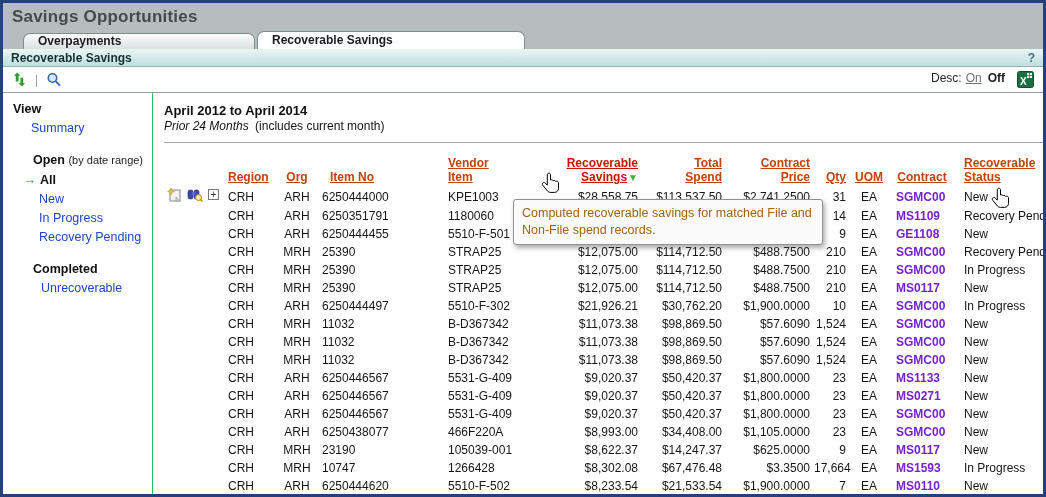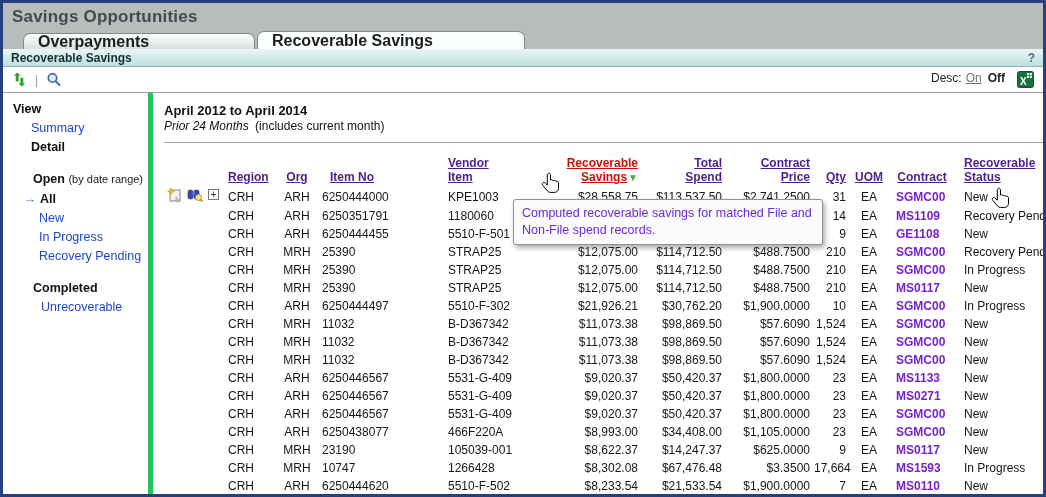--- a/index.html
+++ b/index.html
@@ -3,57 +3,57 @@
 <meta charset="utf-8">
 <style>
   html,body{margin:0;padding:0;background:#fff;}
   .window{position:relative;width:1046px;height:497px;box-sizing:border-box;
     border:3px solid #24417c;background:#fff;overflow:hidden;
     font-family:"Liberation Sans",sans-serif;}
   
   .titlebar{height:28px;background:#b7bcbd;display:flex;align-items:center;padding-left:9px;}
   .title{font-size:17px;font-weight:bold;color:#45494b;letter-spacing:.2px;}
   .tabrow{height:18px;background:#b7bcbd;position:relative;}
-  .tab{position:absolute;bottom:0;font-size:16px;font-weight:bold;color:#1c1c1c;
+  .tab{position:absolute;bottom:0;font-size:12px;font-weight:bold;color:#1c1c1c;
     border:1px solid #7f8c8c;border-bottom:none;border-radius:7px 7px 0 0;
     box-sizing:border-box;padding-left:14px;cursor:default;}
   .tab.inactive{left:20px;width:232px;height:16px;line-height:15px;background:linear-gradient(#fdfdfd,#d9e0e0);}
   .tab.active{left:254px;width:268px;height:18px;line-height:17px;background:#fcffff;}
   
   .sectionbar{height:17px;background:linear-gradient(#e9f6f5,#bfdfde);border-bottom:1px solid #8fb3b3;
     display:flex;align-items:center;padding:0 8px;}
   .sectionbar .s-title{font-size:12px;font-weight:bold;color:#10302f;}
   .sectionbar .help{margin-left:auto;font-size:12px;font-weight:bold;color:#4a6a8a;cursor:pointer;}
   
   .toolbar{height:25px;display:flex;align-items:center;padding:0 9px;background:#fff;border-bottom:1px solid #9aa0a0;}
   .tb-icon{display:inline-flex;align-items:center;margin-right:8px;cursor:pointer;}
   .tb-sep{color:#999;font-size:12px;margin:0 8px 0 0;}
   .tb-right{margin-left:auto;display:flex;font-size:12px;color:#222;}
   .tb-right a{color:#737373;text-decoration:underline;margin:0 4px;cursor:pointer;}
   .tb-right .off{font-weight:bold;margin-left:2px;}
   .tb-right .tb-icon{margin:0 0 0 12px;}
   
   .content{display:flex;height:401px;}
-  .sidebar{width:150px;box-sizing:border-box;border-right:5px solid #22c55e;padding-top:7px;
+  .sidebar{width:150px;box-sizing:border-box;border-right:1px solid #22c55e;padding-top:7px;
     font-size:12.5px;color:#111;flex:none;}
   .sb{line-height:19px;white-space:nowrap;}
   .sb-bold{font-weight:bold;}
   .sb a{color:#1e47c8;text-decoration:none;cursor:pointer;}
   .sb-hint{font-weight:normal;font-size:11px;color:#222;}
   .sb-arrow{color:#2e9e2e;font-weight:bold;font-size:13px;margin-right:4px;}
   .gap{margin-top:13px;}
   .main{flex:1;padding:10px 0 0 11px;position:relative;}
   .period-title{font-size:13px;font-weight:bold;color:#111;height:16px;}
   .period-sub{font-size:12px;color:#111;height:15px;}
   .period-sub i{margin-right:3px;}
   .rule{border:none;border-top:1px solid #a5a5a5;margin:8px 10px 0 0;}
   
   table{border-collapse:collapse;table-layout:fixed;width:884px;margin-top:5px;}
   th{height:36px;vertical-align:bottom;font-size:12px;font-weight:bold;padding:0 4px 3px 0;white-space:nowrap;cursor:pointer;}
-  .hdr-line{color:#4c1d95;text-decoration:underline;}
+  .hdr-line{color:#c2410c;text-decoration:underline;}
   th.c-savings .hdr-line{color:#cc1100;}
   .sort-arrow{color:#44b044;font-size:10px;margin-left:1px;}
   td{font-size:12px;height:18px;line-height:18px;padding:0 4px 0 0;white-space:nowrap;color:#151515;overflow:hidden;}
   .c-icons{width:56px;} td.c-icons{padding-left:3px;}
   .c-region{width:44px;text-align:left;} td.c-region,th.c-region{padding-left:4px;}
   .c-org{width:42px;text-align:center;}
   .c-item{width:96px;text-align:left;} th.c-item{padding-left:8px;}
   .c-vendor{width:82px;text-align:left;padding-left:18px;}
   .c-savings{width:104px;text-align:right;}
   .c-total{width:80px;text-align:right;}
@@ -62,21 +62,21 @@
   .c-uom{width:34px;text-align:center;}
   .c-contract{width:64px;text-align:left;} td.c-contract{color:#7722cc;font-weight:bold;padding-left:6px;cursor:pointer;}
   th.c-contract{text-align:center;}
   .c-status{width:92px;text-align:left;} td.c-status,th.c-status{padding-left:6px;}
   .row-icons{display:inline-flex;align-items:center;gap:5px;}
   .plusbox{display:inline-block;width:11px;height:11px;line-height:10px;border:1px solid #777;background:#fff;
     font-size:10px;text-align:center;color:#333;box-sizing:border-box;cursor:pointer;}
   
   .tooltip{position:absolute;left:510px;top:196px;width:292px;background:#fbfbfb;border:1px solid #919191;
     border-radius:3px;box-shadow:2px 3px 5px rgba(70,70,70,.45);padding:5px 8px;
-    font-size:12.5px;line-height:17px;color:#6d28d9;z-index:5;}
+    font-size:12.5px;line-height:17px;color:#a16207;z-index:5;}
   .hand{position:absolute;z-index:6;pointer-events:none;}
   #hand1{left:538px;top:169px;}
   #hand2{left:988px;top:184px;}
 </style>
 </head>
 <body>
 
 <div class="window">
 
   <div class="titlebar">
@@ -121,21 +121,20 @@
         </svg>
       </span>
     </span>
   </div>
 
   <div class="content">
 
     <div class="sidebar">
       <div class="sb sb-bold" style="padding-left:10px;">View</div>
       <div class="sb" style="padding-left:28px;"><a>Summary</a></div>
-      <div class="sb sb-bold" style="padding-left:28px;">Detail</div>
       <div class="sb gap" style="padding-left:30px;">
         <span class="sb-bold">Open</span>
         <span class="sb-hint">(by date range)</span>
       </div>
       <div class="sb" style="padding-left:20px;">
         <span class="sb-arrow">→</span><span class="sb-bold">All</span>
       </div>
       <div class="sb" style="padding-left:36px;"><a>New</a></div>
       <div class="sb" style="padding-left:36px;"><a>In Progress</a></div>
       <div class="sb" style="padding-left:36px;"><a>Recovery Pending</a></div>

